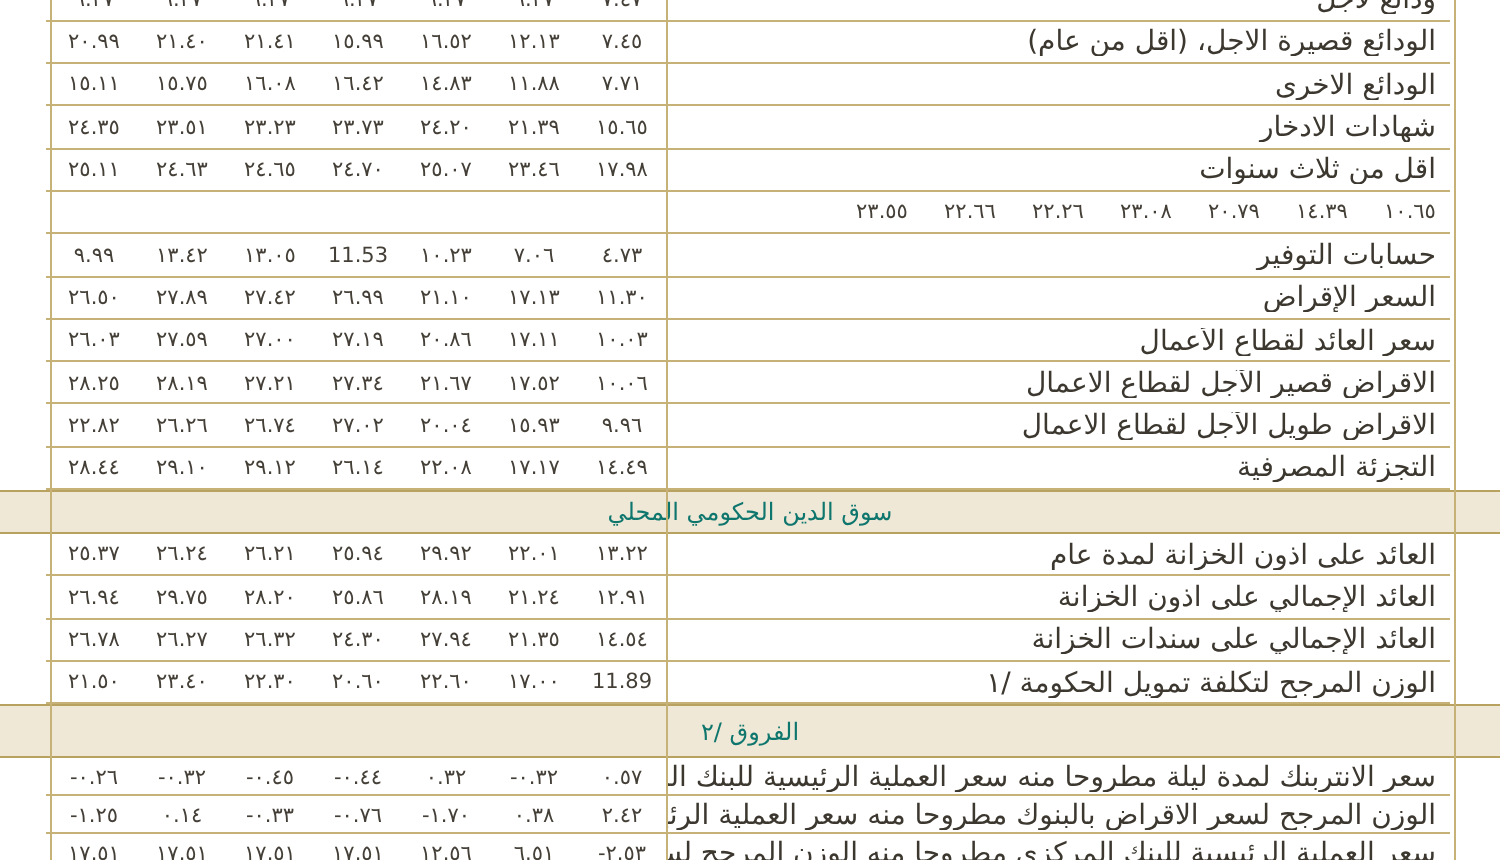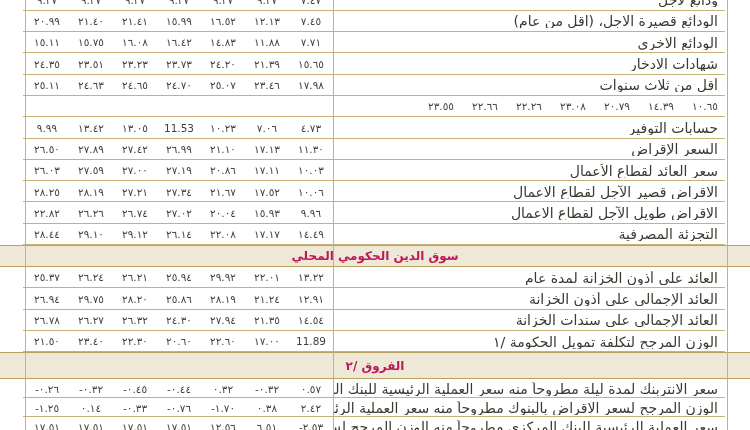--- a/index.html
+++ b/index.html
@@ -11,21 +11,21 @@
   .row{display:flex;align-items:center;height:21.3px;position:relative;}
   .row::after{
     content:"";position:absolute;left:23px;right:25px;bottom:0;height:1px;
     background:#c6b176;
   }
   .sec-last .row{height:19px;}
   .band{
     height:22px;box-sizing:border-box;background:#efe8d6;
     border-top:1px solid #b9a160;border-bottom:1px solid #b9a160;
     display:flex;align-items:center;justify-content:center;
-    font-weight:bold;font-size:12px;color:#be185d;letter-spacing:.2px;
+    font-weight:normal;font-size:12px;color:#0f766e;letter-spacing:.2px;
   }
   .band.b2{height:27px;}
   .gap-r{width:23px;flex:0 0 auto;}
   .gap-l{width:25px;flex:0 0 auto;}
   .label{
     flex:1;min-width:0;padding-right:9px;padding-left:4px;
     font-size:14px;color:#3c3830;white-space:nowrap;overflow:hidden;
     line-height:1;
   }
   .cell{

